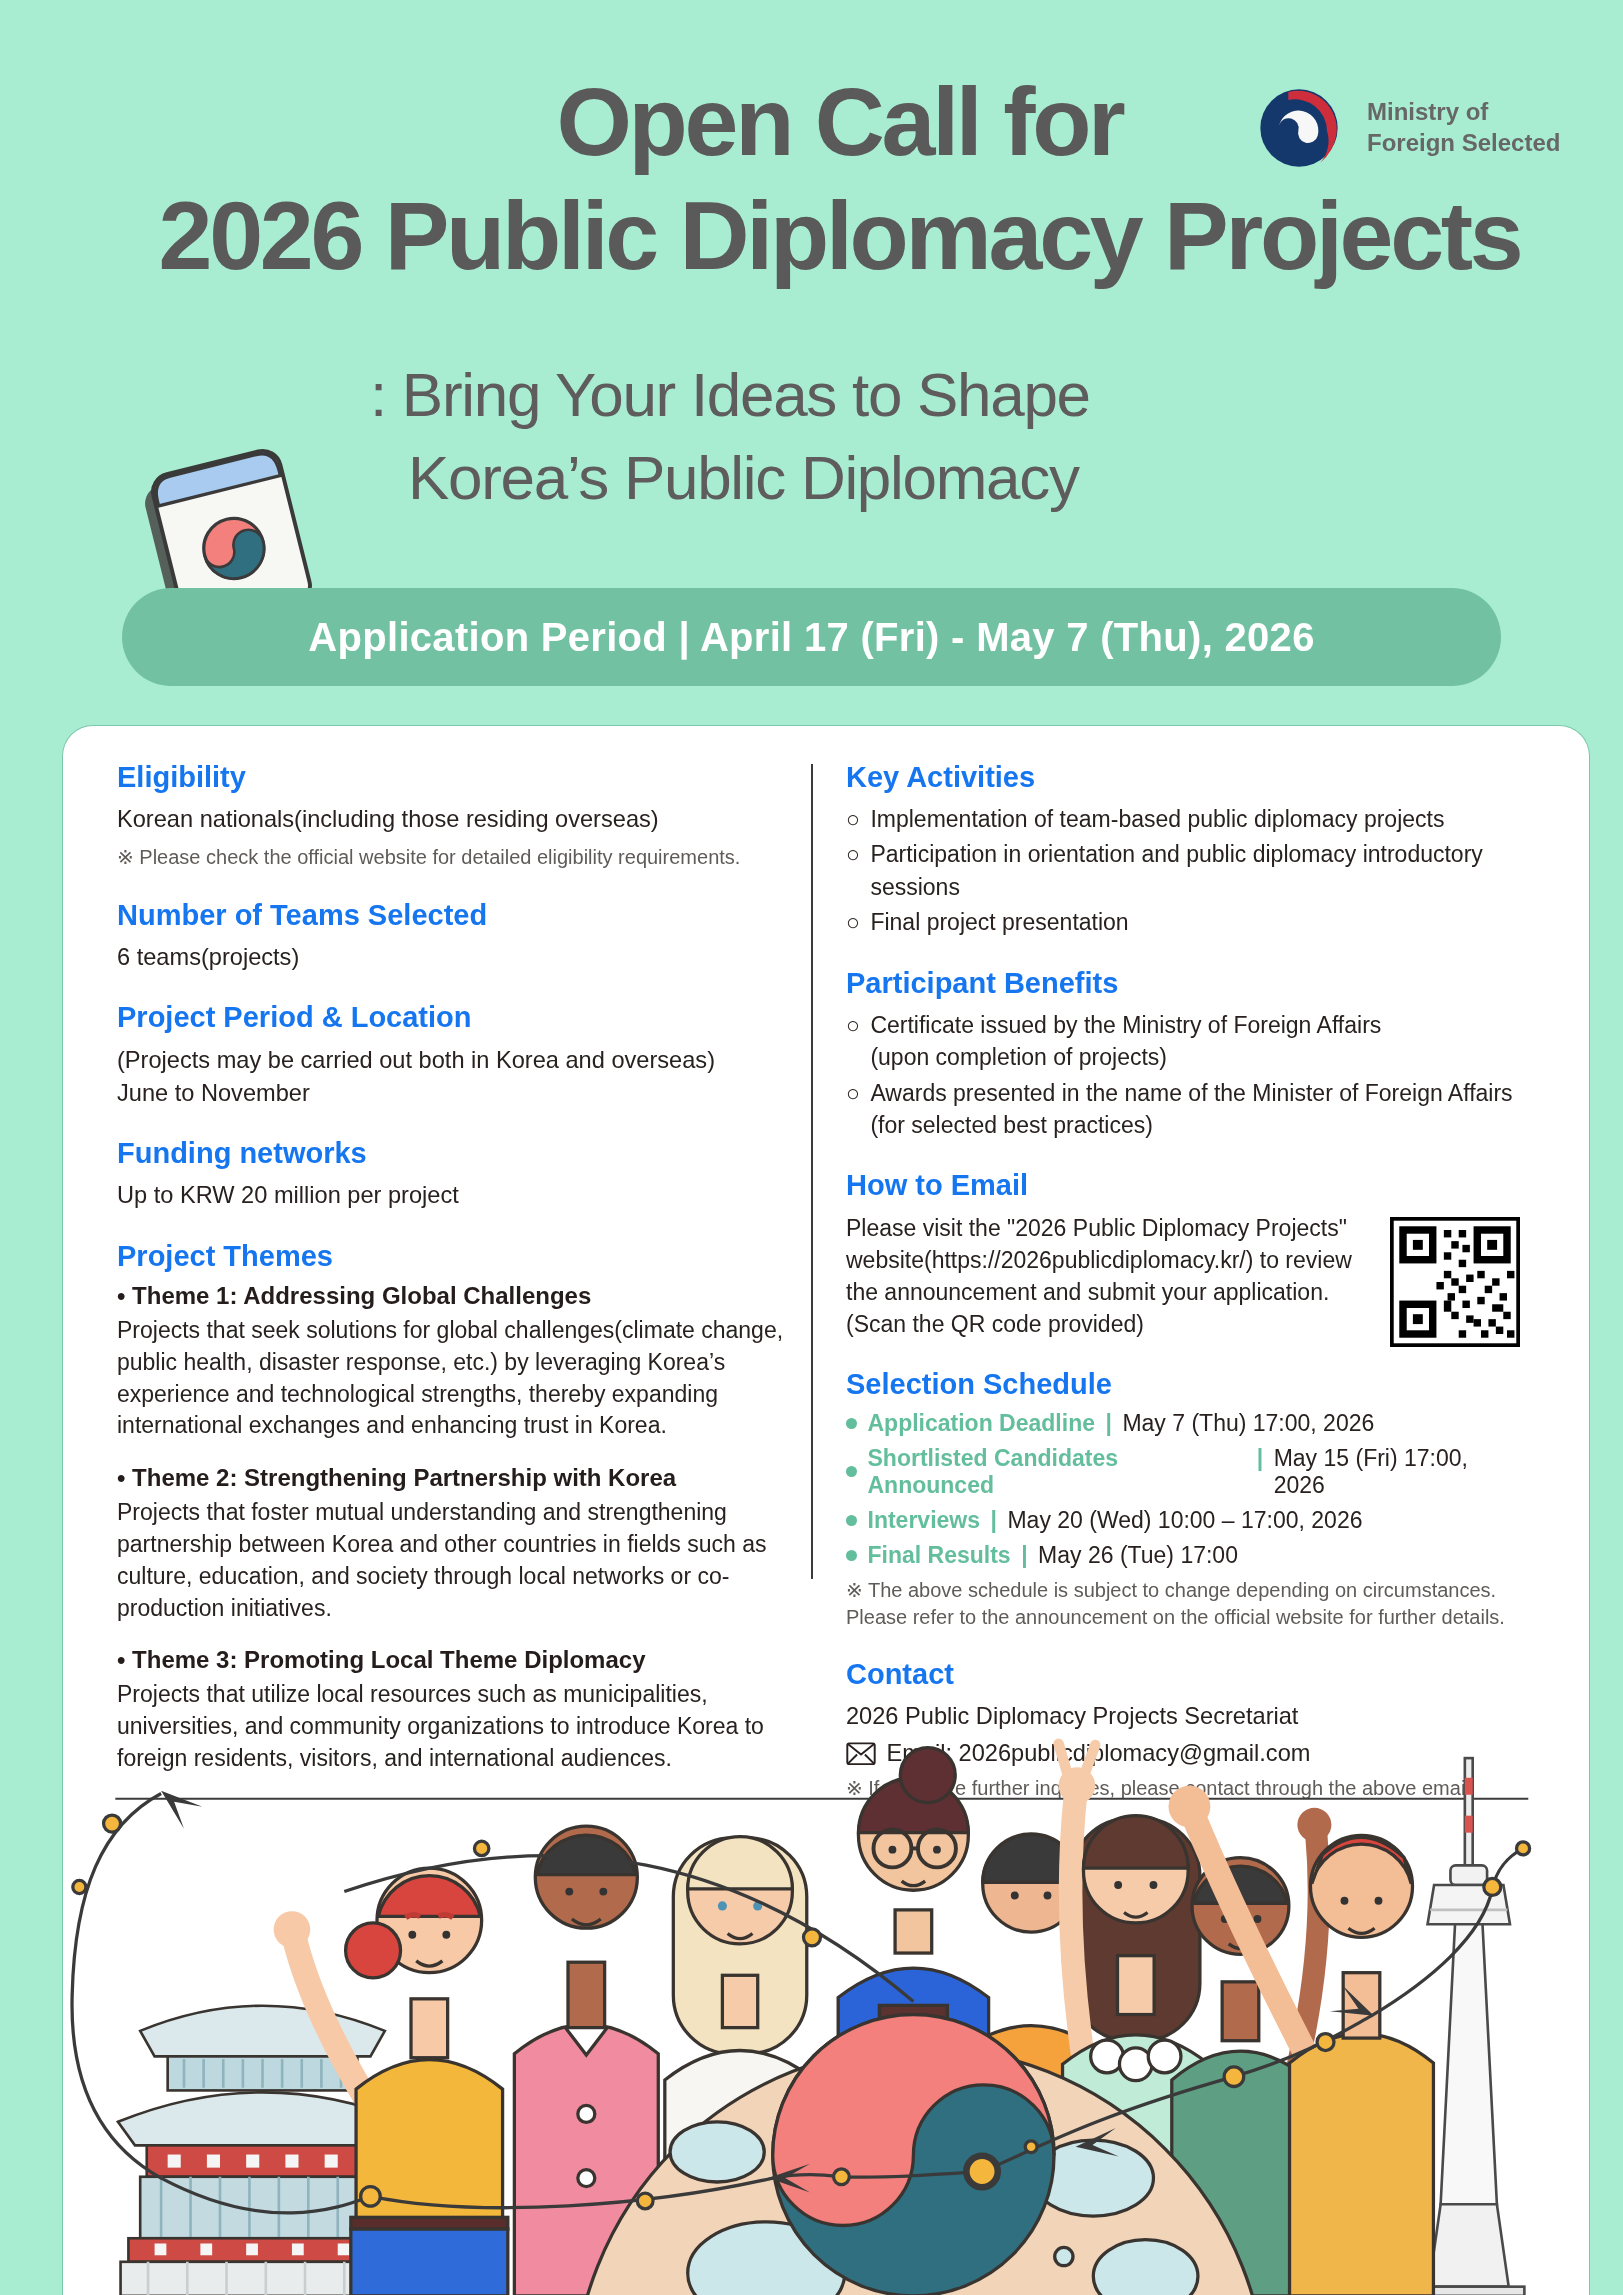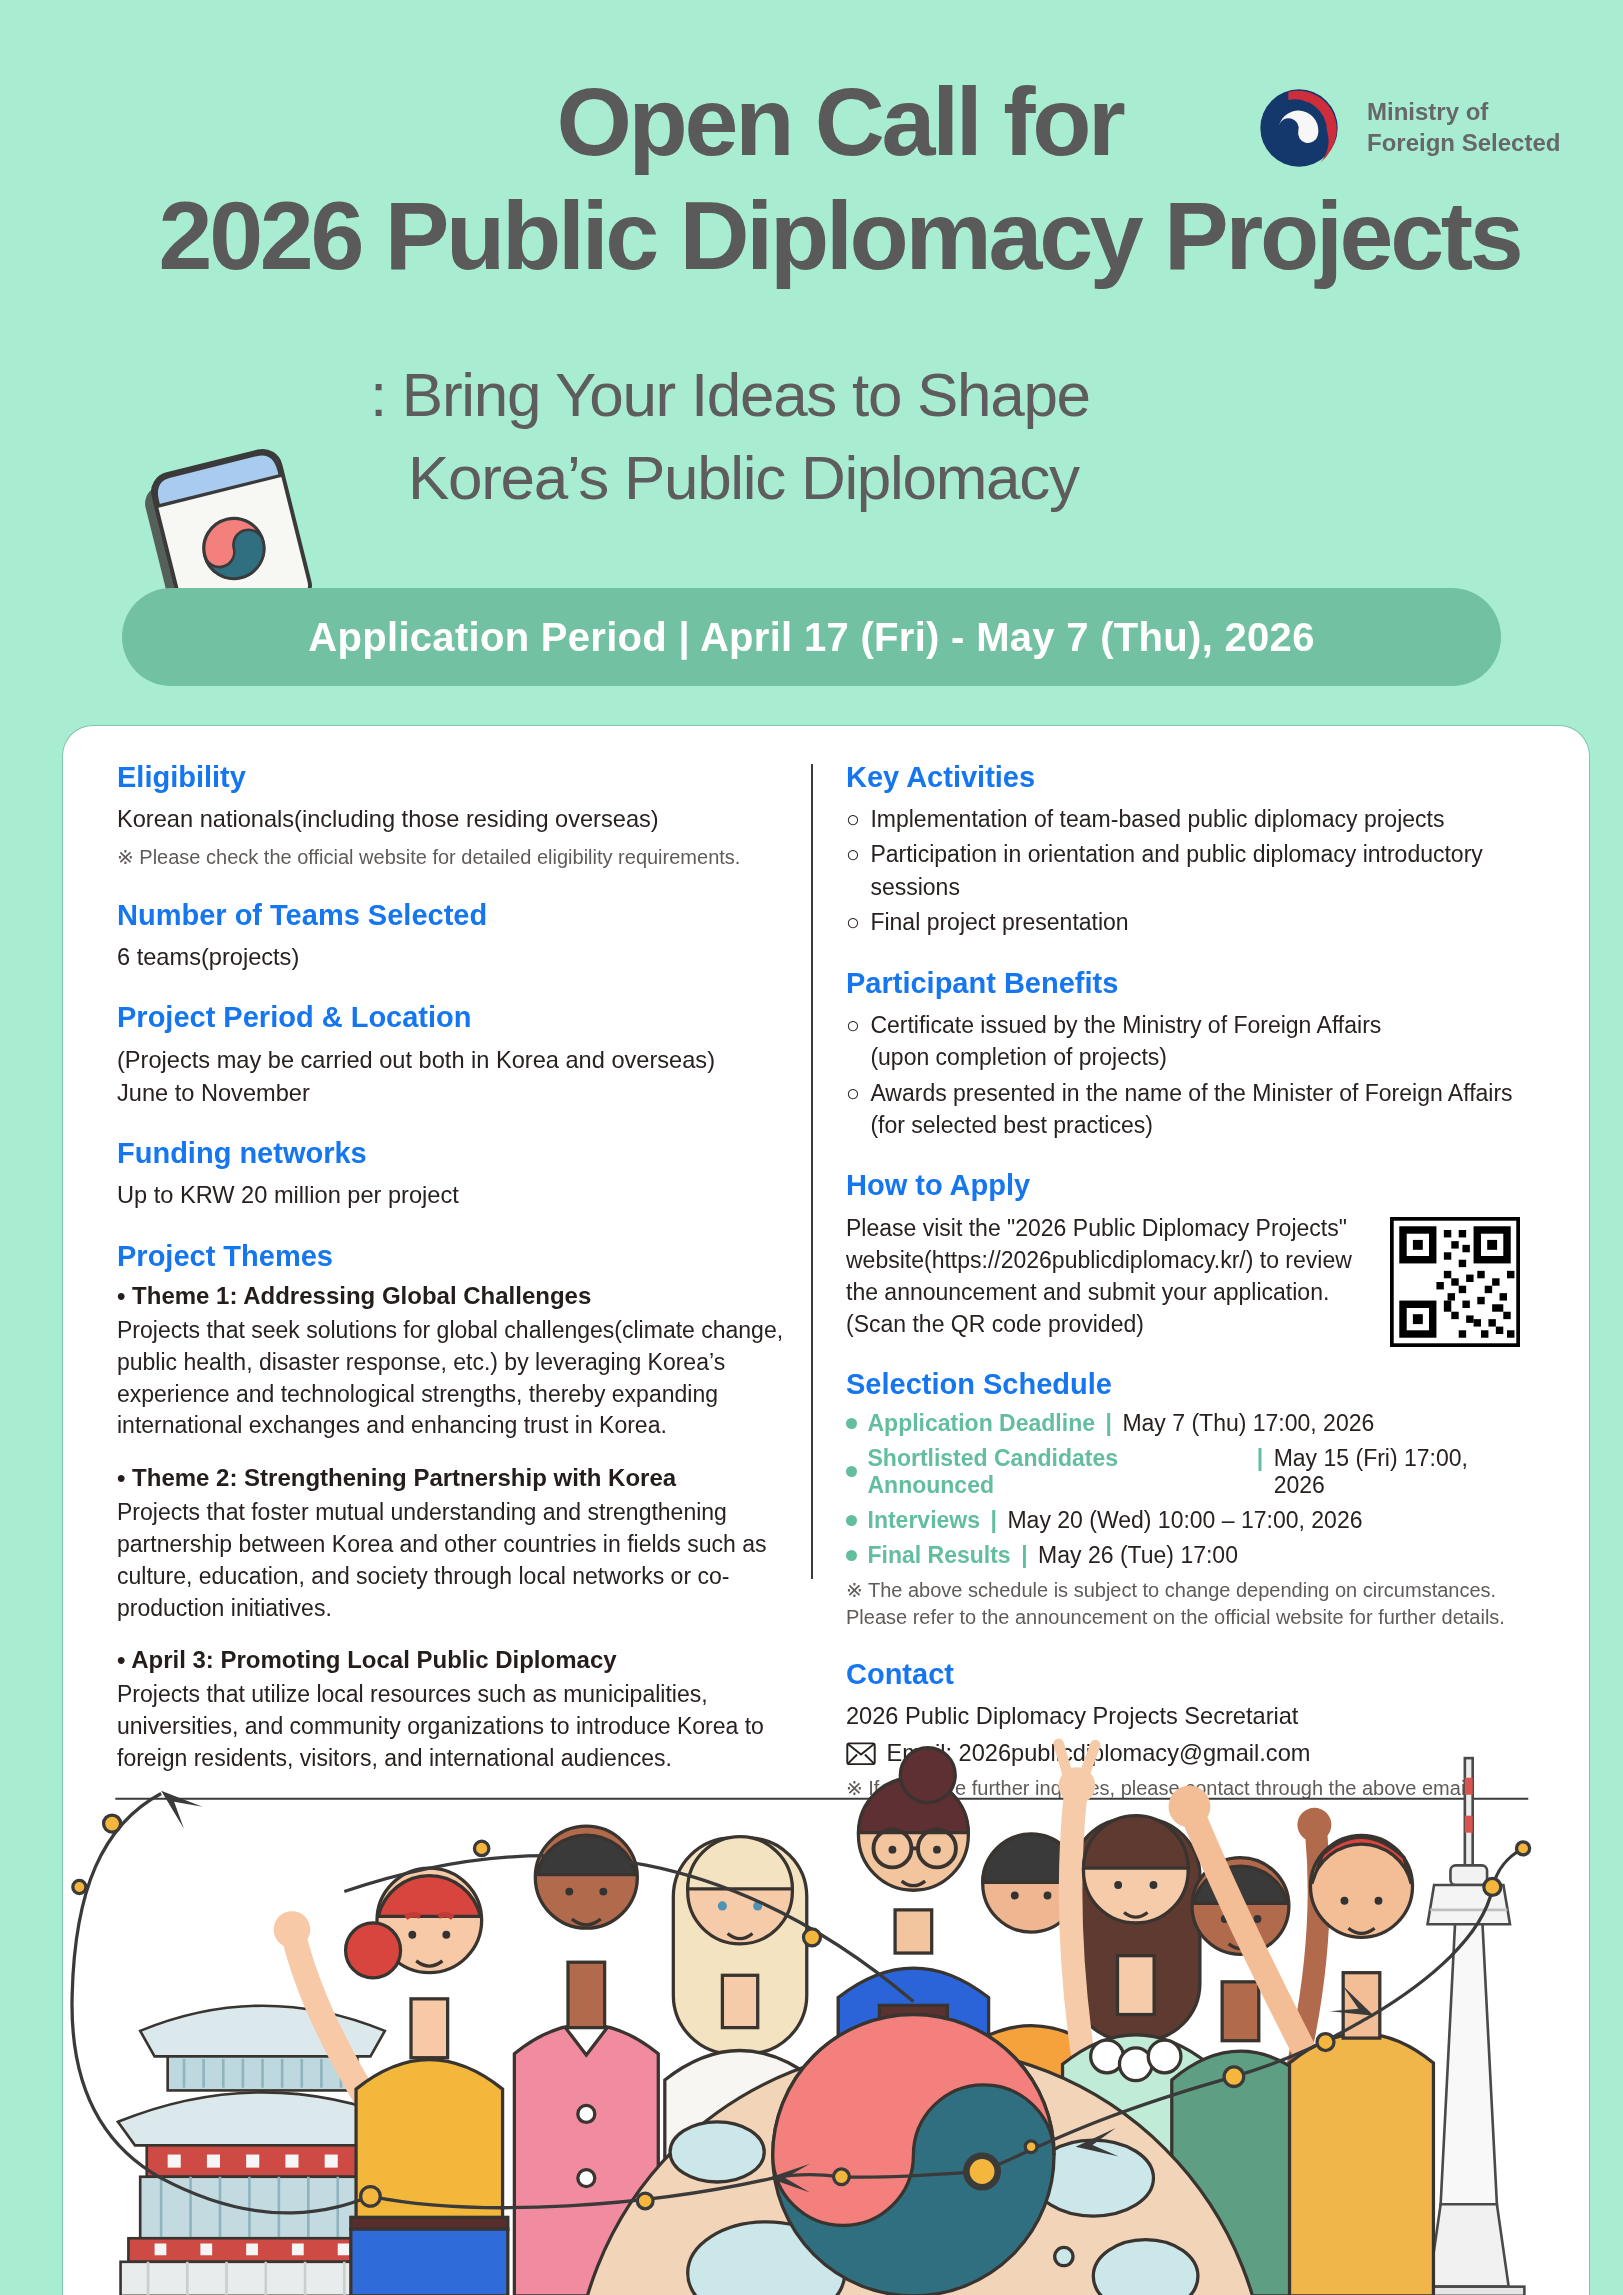--- a/index.html
+++ b/index.html
@@ -109,21 +109,21 @@
       <div class="sec">
         <h3 class="h">Funding networks</h3>
         <div class="b">Up to KRW 20 million per project</div>
       </div>
       <div class="sec">
         <h3 class="h">Project Themes</h3>
         <div class="bb" style="margin-top:0;">• Theme 1: Addressing Global Challenges</div>
         <div class="desc">Projects that seek solutions for global challenges(climate change, public health, disaster response, etc.) by leveraging Korea’s experience and technological strengths, thereby expanding international exchanges and enhancing trust in Korea.</div>
         <div class="bb">• Theme 2: Strengthening Partnership with Korea</div>
         <div class="desc">Projects that foster mutual understanding and strengthening partnership between Korea and other countries in fields such as culture, education, and society through local networks or co-production initiatives.</div>
-        <div class="bb">• April 3: Promoting Local Public Diplomacy</div>
+        <div class="bb">• Theme 3: Promoting Local Theme Diplomacy</div>
         <div class="desc">Projects that utilize local resources such as municipalities, universities, and community organizations to introduce Korea to foreign residents, visitors, and international audiences.</div>
       </div>
     </div>
 
     <div class="col right">
       <div class="sec">
         <h3 class="h">Key Activities</h3>
         <div class="brow">
             <span class="ob">○</span>
             <span>Implementation of team-based public diplomacy projects</span>
@@ -148,21 +148,21 @@
           </div>
         <div class="brow">
             <span class="ob">○</span>
           <span class="sub">
             <span>Awards presented in the name of the Minister of Foreign Affairs</span><br>
             <span>(for selected best practices)</span>
           </span>
           </div>
       </div>
       <div class="sec apply">
-        <h3 class="h">How to Apply</h3>
+        <h3 class="h">How to Email</h3>
         <div class="b">Please visit the "2026 Public Diplomacy Projects" website(https://2026publicdiplomacy.kr/) to review the announcement and submit your application. (Scan the QR code provided)</div>
         <svg class="qr" width="130" height="130" viewBox="0 0 210 210">
           <rect x="3" y="3" width="204" height="204" fill="#FFFFFF" stroke="#000" stroke-width="6"></rect>
           <g fill="#000">
             <rect x="15" y="15" width="60" height="60"></rect>
               <rect x="135" y="15" width="60" height="60"></rect>
               <rect x="15" y="135" width="60" height="60"></rect>
             <rect x="27" y="27" width="36" height="36" fill="#FFF"></rect>
               <rect x="147" y="27" width="36" height="36" fill="#FFF"></rect>
               <rect x="27" y="147" width="36" height="36" fill="#FFF"></rect>

